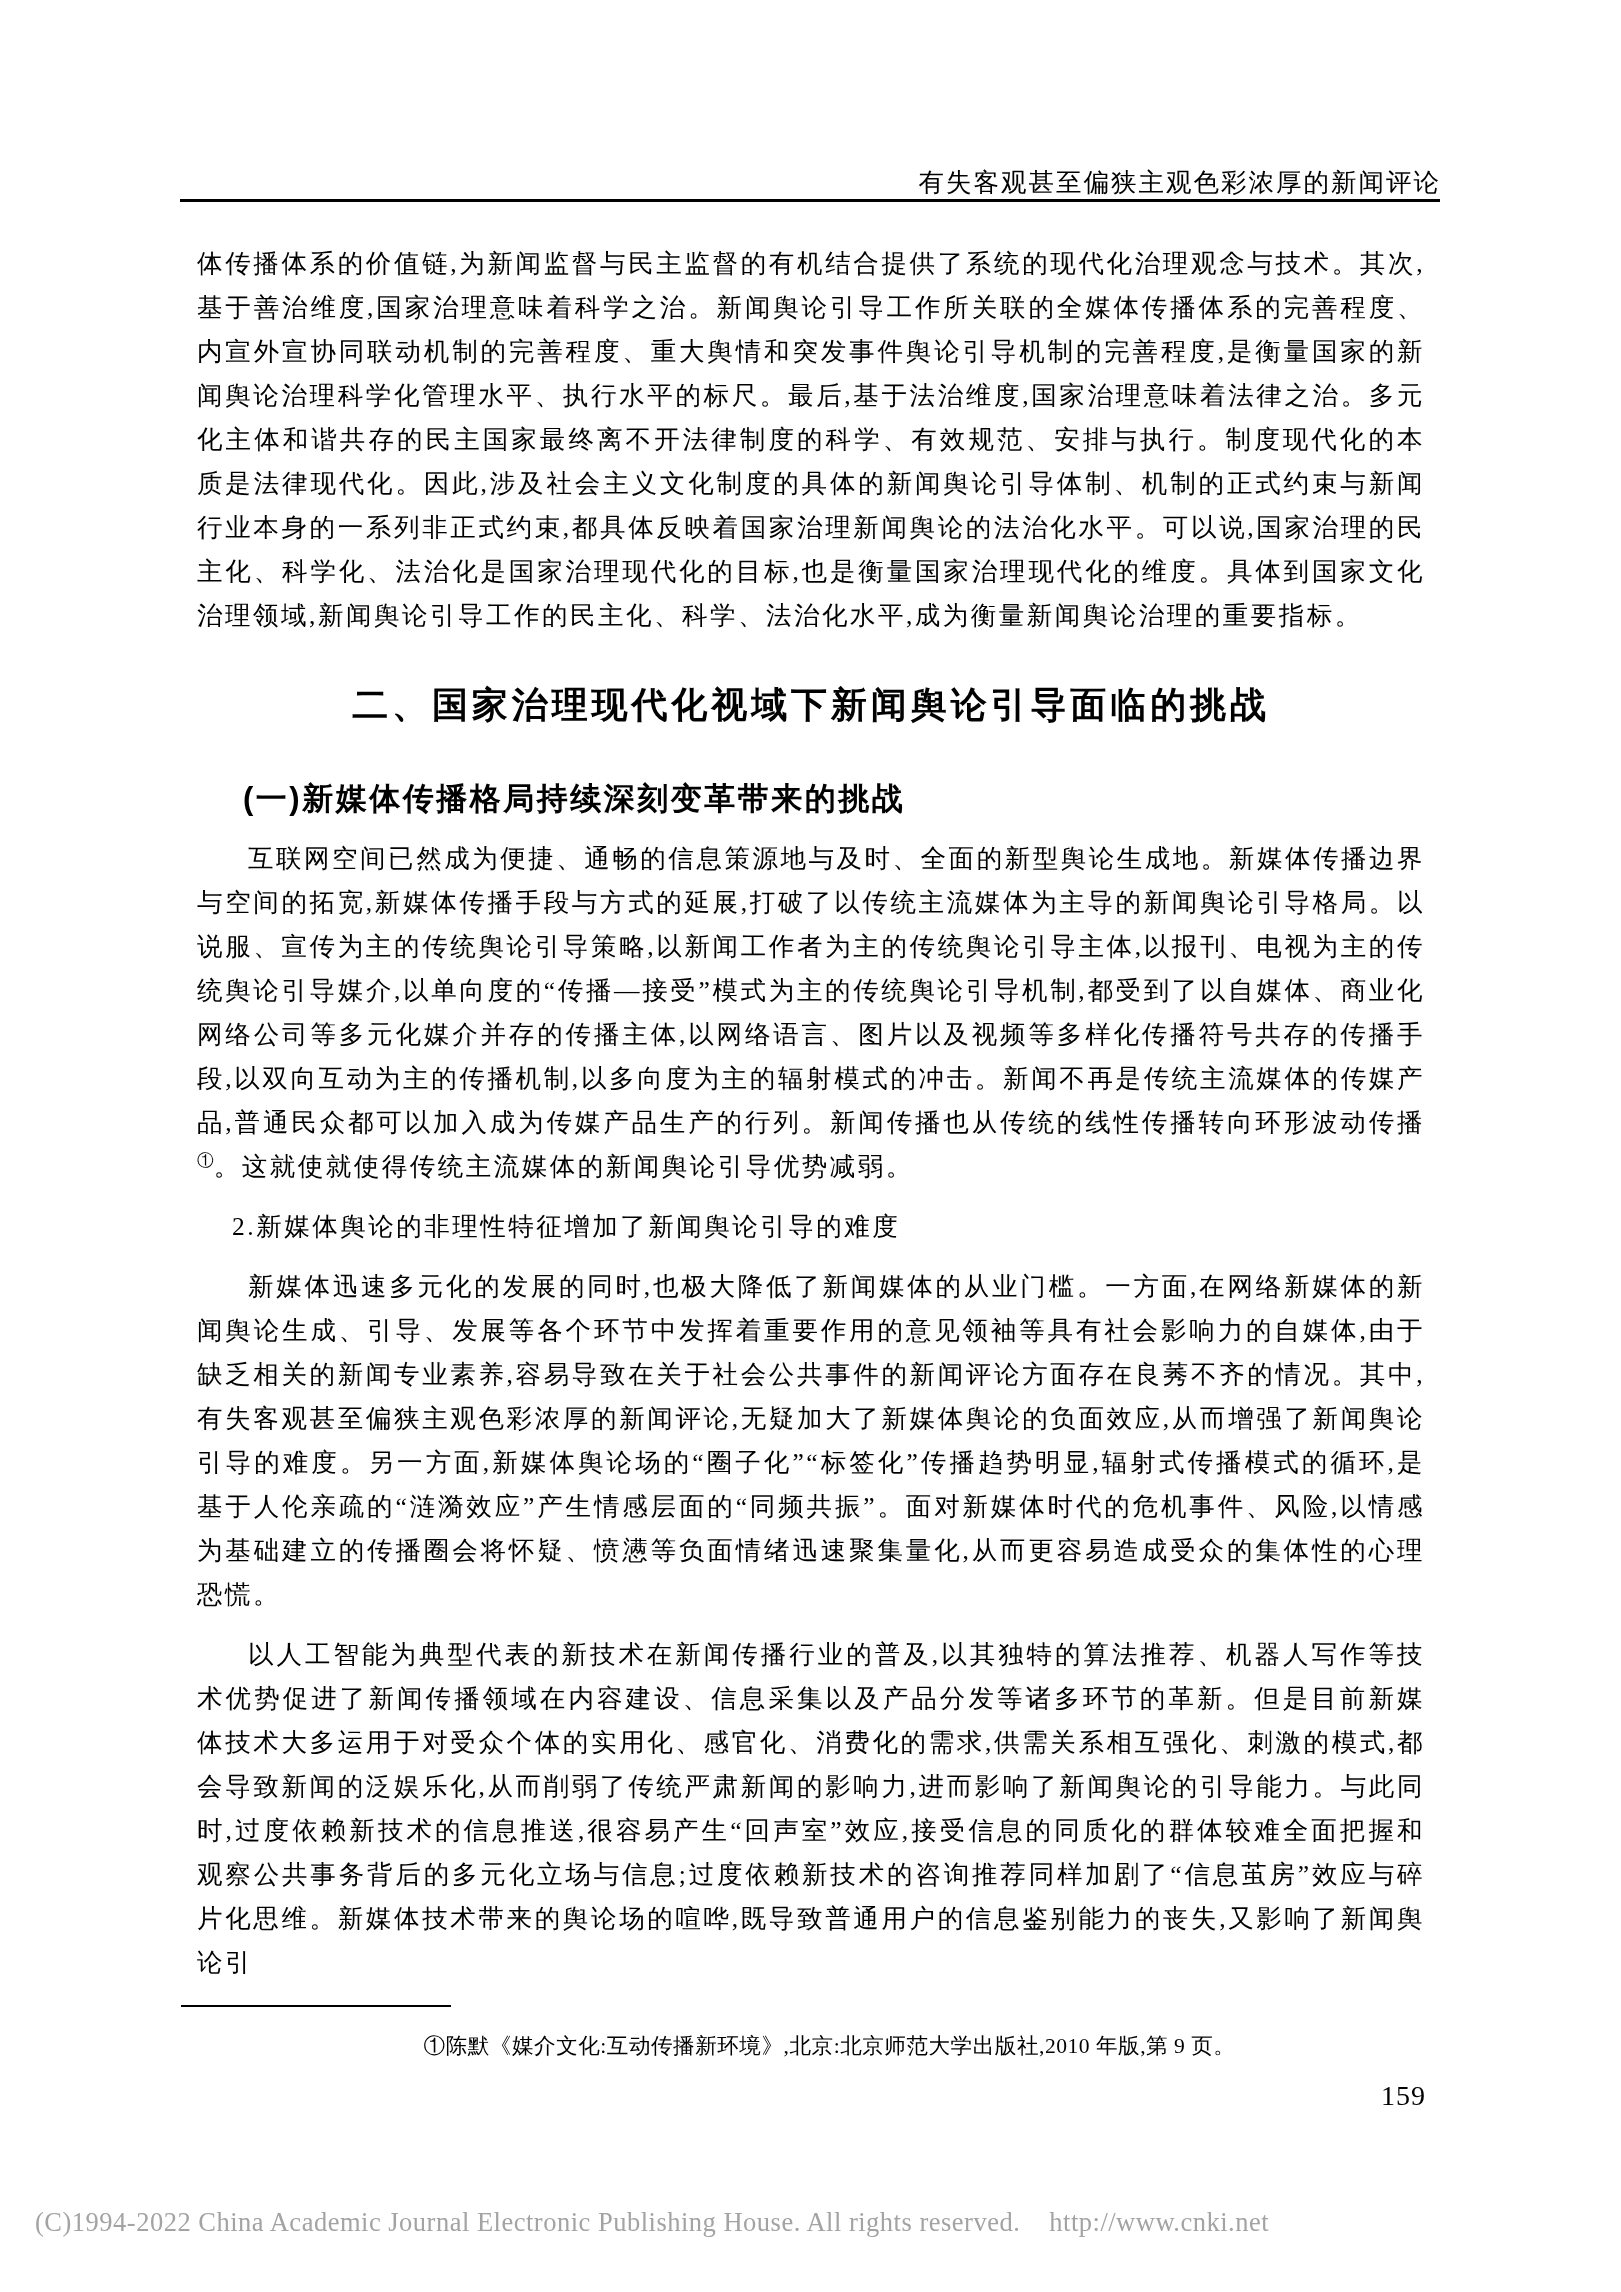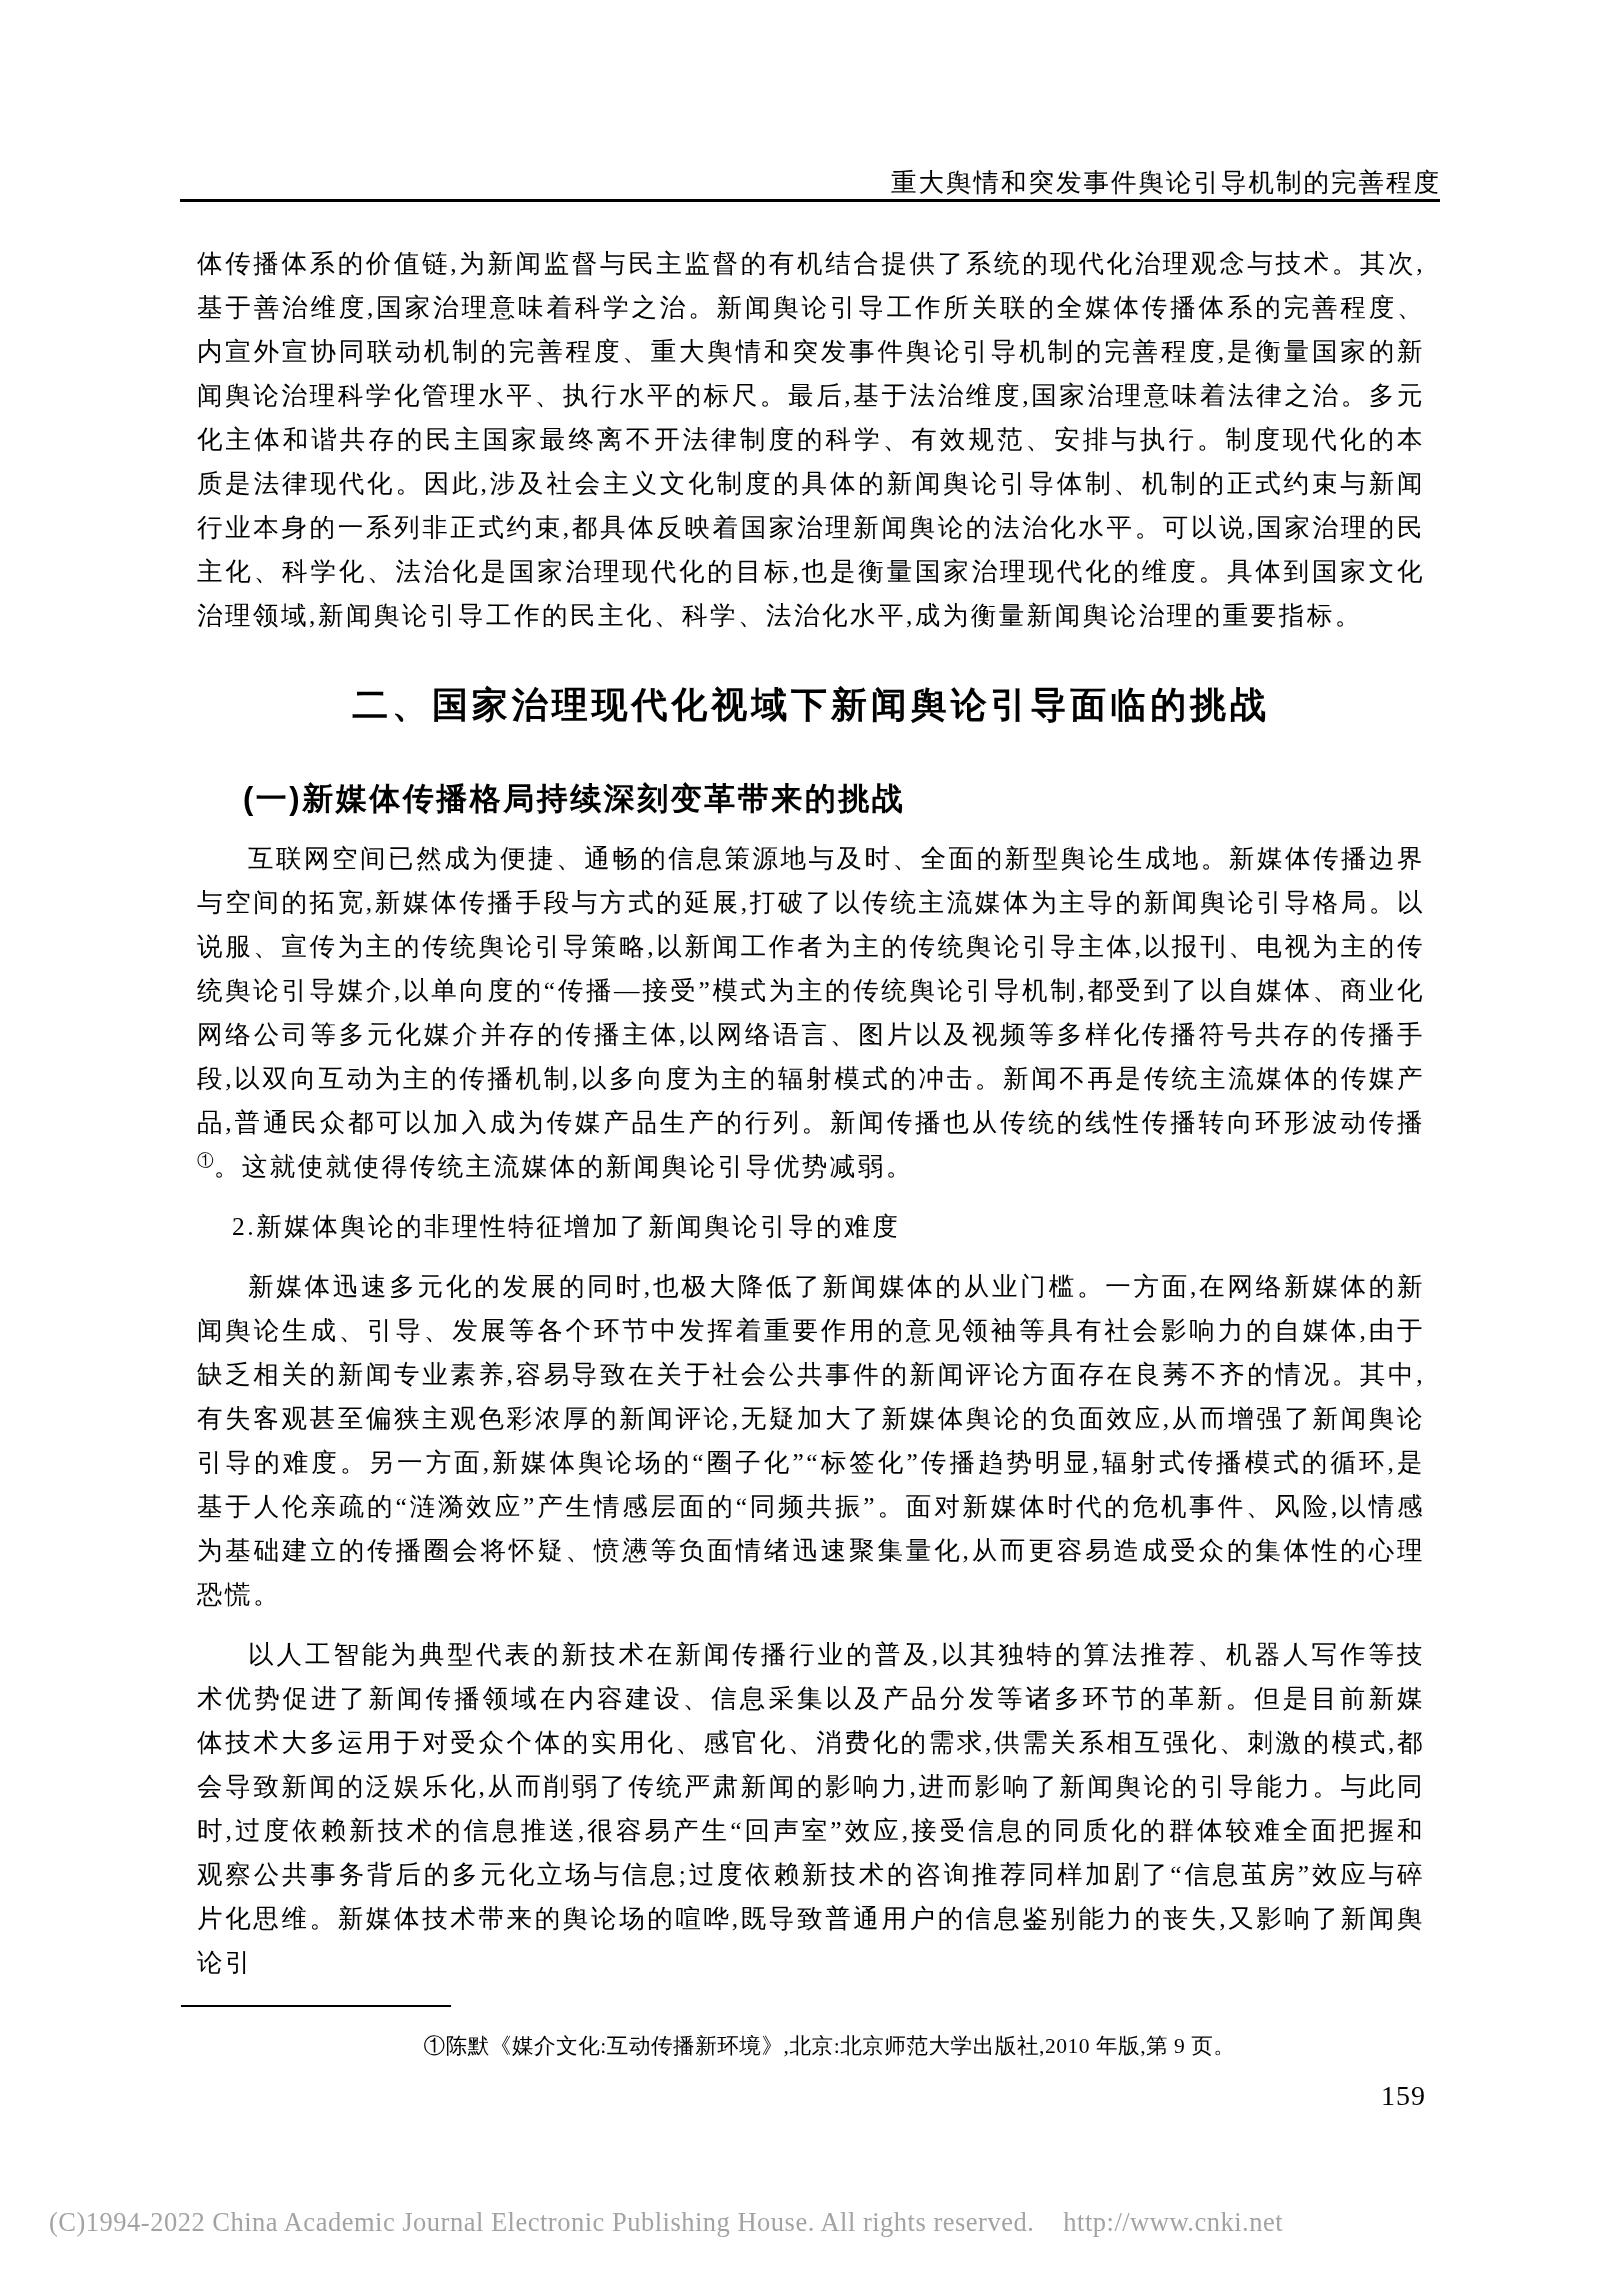--- a/index.html
+++ b/index.html
@@ -105,37 +105,37 @@
     position: absolute;
     top: 2080px;
     right: 195px;
     font-size: 28px;
     letter-spacing: 1px;
     color: #000000;
   }
   .footer {
     position: absolute;
     top: 2207px;
-    left: 49px;
+    left: 35px;
     font-family: "Liberation Serif", "DejaVu Serif", serif;
     font-size: 26.5px;
     color: #a3a3a3;
     letter-spacing: 0.5px;
     white-space: nowrap;
   }
   .footer-url {
     margin-left: 29px;
   }
 </style>
 </head>
 <body>
 
 <div class="page">
 
-  <div class="running-title">重大舆情和突发事件舆论引导机制的完善程度</div>
+  <div class="running-title">有失客观甚至偏狭主观色彩浓厚的新闻评论</div>
 
   <div class="header-rule"></div>
 
   <div class="article">
 
     <p class="para no-indent">体传播体系的价值链,为新闻监督与民主监督的有机结合提供了系统的现代化治理观念与技术。其次,基于善治维度,国家治理意味着科学之治。新闻舆论引导工作所关联的全媒体传播体系的完善程度、内宣外宣协同联动机制的完善程度、重大舆情和突发事件舆论引导机制的完善程度,是衡量国家的新闻舆论治理科学化管理水平、执行水平的标尺。最后,基于法治维度,国家治理意味着法律之治。多元化主体和谐共存的民主国家最终离不开法律制度的科学、有效规范、安排与执行。制度现代化的本质是法律现代化。因此,涉及社会主义文化制度的具体的新闻舆论引导体制、机制的正式约束与新闻行业本身的一系列非正式约束,都具体反映着国家治理新闻舆论的法治化水平。可以说,国家治理的民主化、科学化、法治化是国家治理现代化的目标,也是衡量国家治理现代化的维度。具体到国家文化治理领域,新闻舆论引导工作的民主化、科学、法治化水平,成为衡量新闻舆论治理的重要指标。</p>
 
     <h2 class="section-heading">二、国家治理现代化视域下新闻舆论引导面临的挑战</h2>
 
     <p class="sub-heading">(一)新媒体传播格局持续深刻变革带来的挑战</p>

